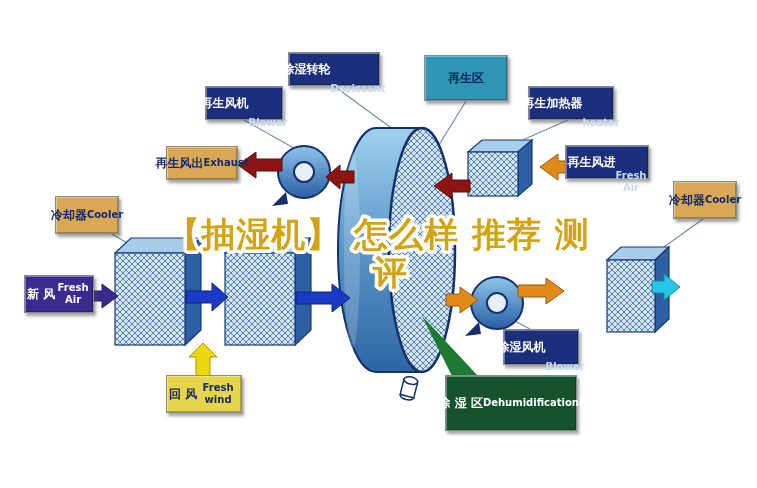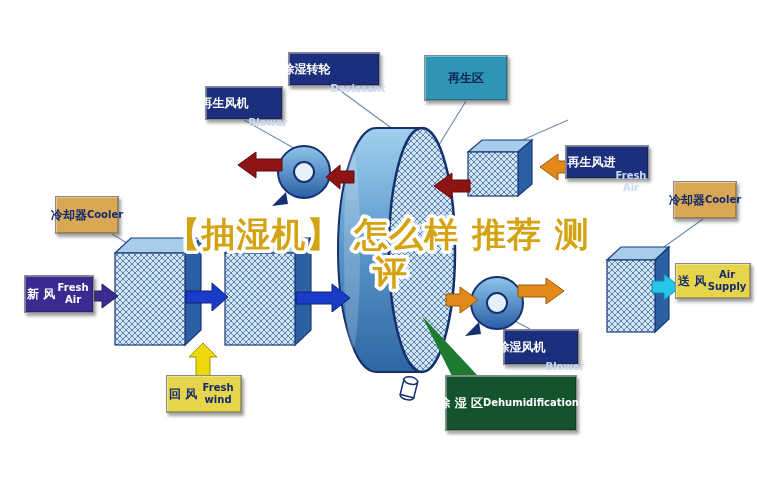--- a/index.html
+++ b/index.html
@@ -133,21 +133,29 @@
 
   <div class="label teal" style="left:424px;top:55px;width:84px;height:46px">
     <div class="zh">再生区</div>
   </div>
 
   <div class="label navy" style="left:205px;top:86px;width:78px;height:34px">
     <div class="zh">再生风机</div>
     <div class="en">Blower</div>
   </div>
 
+  <div class="label navy" style="left:528px;top:86px;width:86px;height:34px">
+    <div class="zh">再生加热器</div>
+    <div class="en">heater</div>
+  </div>
 
+  <div class="label tan" style="left:166px;top:146px;width:72px;height:34px">
+    <div class="zh">再生风出</div>
+    <div class="en">Exhaust</div>
+  </div>
 
   <div class="label navy" style="left:565px;top:145px;width:84px;height:34px">
     <div class="zh">再生风进</div>
     <div class="en">Fresh Air</div>
   </div>
 
   <div class="label tan" style="left:55px;top:196px;width:64px;height:38px">
     <div class="zh">冷却器</div>
     <div class="en">Cooler</div>
   </div>
@@ -155,24 +163,20 @@
   <div class="label tan" style="left:673px;top:181px;width:64px;height:38px">
     <div class="zh">冷却器</div>
     <div class="en">Cooler</div>
   </div>
 
   <div class="label purple" style="left:8px;top:275px;width:70px;height:38px">
     <div class="zh">新 风</div>
     <div class="en">Fresh Air</div>
   </div>
 
-  <div class="label yellow" style="left:675px;top:263px;width:76px;height:36px">
-    <div class="zh">送 风</div>
-    <div class="en">Air Supply</div>
-  </div>
 
   <div class="label yellow" style="left:166px;top:375px;width:76px;height:38px">
     <div class="zh">回 风</div>
     <div class="en">Fresh wind</div>
   </div>
 
   <div class="label navy" style="left:503px;top:329px;width:76px;height:36px">
     <div class="zh">除湿风机</div>
     <div class="en">Blower</div>
   </div>

